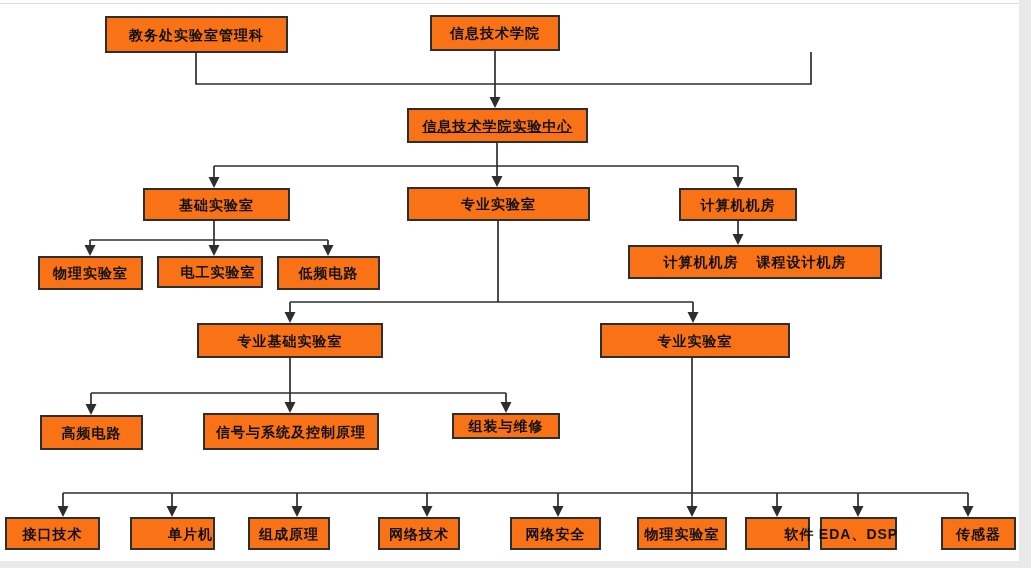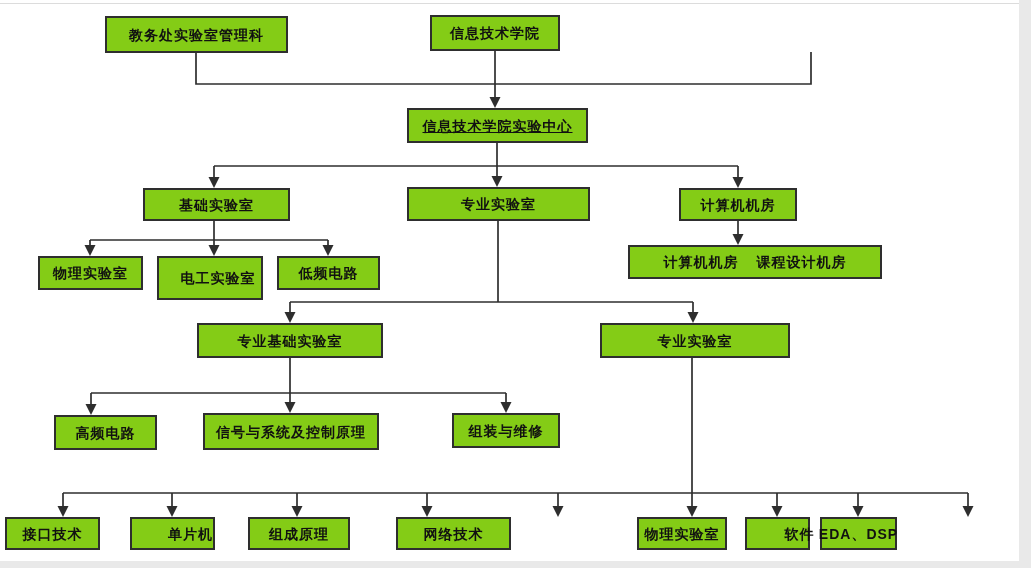--- a/index.html
+++ b/index.html
@@ -13,21 +13,21 @@
   body{
     width:1031px;height:568px;position:relative;overflow:hidden;
     background:var(--bg);
     font-family:"Liberation Sans", sans-serif;
   }
   .canvas{position:absolute;left:0;top:0;width:1031px;height:568px;}
   svg.connectors{position:absolute;left:0;top:0;}
   .node{
     position:absolute;box-sizing:border-box;
     border:2px solid var(--border);
-    background:#84cc16;
+    background:#f97316;
     display:flex;align-items:center;justify-content:center;gap:18px;
     font-weight:bold;font-size:14px;letter-spacing:1px;
     color:var(--text);white-space:nowrap;
   }
   .node-label{display:inline-block;line-height:1;}
   .edge-top{position:absolute;left:0;top:3px;width:1031px;height:1px;background:#dcdcdc;}
   .edge-right{position:absolute;right:0;top:0;width:12px;height:568px;background:var(--band);}
   .edge-bottom{position:absolute;left:0;bottom:0;width:1031px;height:7px;background:var(--band);}
 </style>
 </head>
@@ -109,59 +109,65 @@
     </div>
     <div class="node" style="left: 407px; top: 187px; width: 183px; height: 34px;">
       <span class="node-label">专业实验室</span>
     </div>
     <div class="node" style="left: 679px; top: 188px; width: 118px; height: 33px;">
       <span class="node-label">计算机机房</span>
     </div>
     <div class="node" style="left: 38px; top: 256px; width: 105px; height: 34px;">
       <span class="node-label">物理实验室</span>
     </div>
-    <div class="node" style="left: 157px; top: 256px; width: 106px; height: 44px; padding-left: 16px;">
+    <div class="node" style="left: 157px; top: 256px; width: 106px; height: 32px; padding-left: 16px;">
       <span class="node-label">电工实验室</span>
     </div>
     <div class="node" style="left: 277px; top: 256px; width: 103px; height: 34px;">
       <span class="node-label">低频电路</span>
     </div>
     <div class="node" style="left: 628px; top: 245px; width: 254px; height: 34px;">
       <span class="node-label">计算机机房</span>
       <span class="node-label">课程设计机房</span>
     </div>
     <div class="node" style="left: 197px; top: 323px; width: 186px; height: 35px; text-align: right;">
       <span class="node-label">专业基础实验室</span>
     </div>
     <div class="node" style="left: 600px; top: 323px; width: 190px; height: 35px;">
       <span class="node-label">专业实验室</span>
     </div>
-    <div class="node" style="left: 40px; top: 415px; width: 103px; height: 35px; margin-left: 14px;">
+    <div class="node" style="left: 40px; top: 415px; width: 103px; height: 35px;">
       <span class="node-label">高频电路</span>
     </div>
     <div class="node" style="left: 203px; top: 413px; width: 176px; height: 37px;">
       <span class="node-label">信号与系统及控制原理</span>
     </div>
-    <div class="node" style="left: 452px; top: 413px; width: 108px; height: 35px;">
+    <div class="node" style="left: 452px; top: 413px; width: 108px; height: 26px;">
       <span class="node-label">组装与维修</span>
     </div>
     <div class="node" style="left: 5px; top: 517px; width: 95px; height: 33px;">
       <span class="node-label">接口技术</span>
     </div>
     <div class="node" style="left: 130px; top: 517px; width: 85px; height: 33px; justify-content: flex-end;">
       <span class="node-label">单片机</span>
     </div>
-    <div class="node" style="left: 248px; top: 517px; width: 102px; height: 33px;">
+    <div class="node" style="left: 248px; top: 517px; width: 82px; height: 33px;">
       <span class="node-label">组成原理</span>
     </div>
-    <div class="node" style="left: 378px; top: 517px; width: 115px; height: 33px; margin-left: 18px;">
+    <div class="node" style="left: 378px; top: 517px; width: 82px; height: 33px;">
       <span class="node-label">网络技术</span>
+    </div>
+    <div class="node" style="left: 510px; top: 517px; width: 91px; height: 33px;">
+      <span class="node-label">网络安全</span>
     </div>
     <div class="node" style="left: 637px; top: 517px; width: 90px; height: 33px;">
       <span class="node-label">物理实验室</span>
     </div>
     <div class="node" style="left: 745px; top: 517px; width: 65px; height: 33px; padding-left: 44px;">
       <span class="node-label">软件</span>
     </div>
     <div class="node" style="left: 820px; top: 517px; width: 77px; height: 33px;">
       <span class="node-label">EDA、DSP</span>
     </div>
+    <div class="node" style="left: 941px; top: 517px; width: 75px; height: 33px;">
+      <span class="node-label">传感器</span>
+    </div>
   </div>
 
 </body></html>

